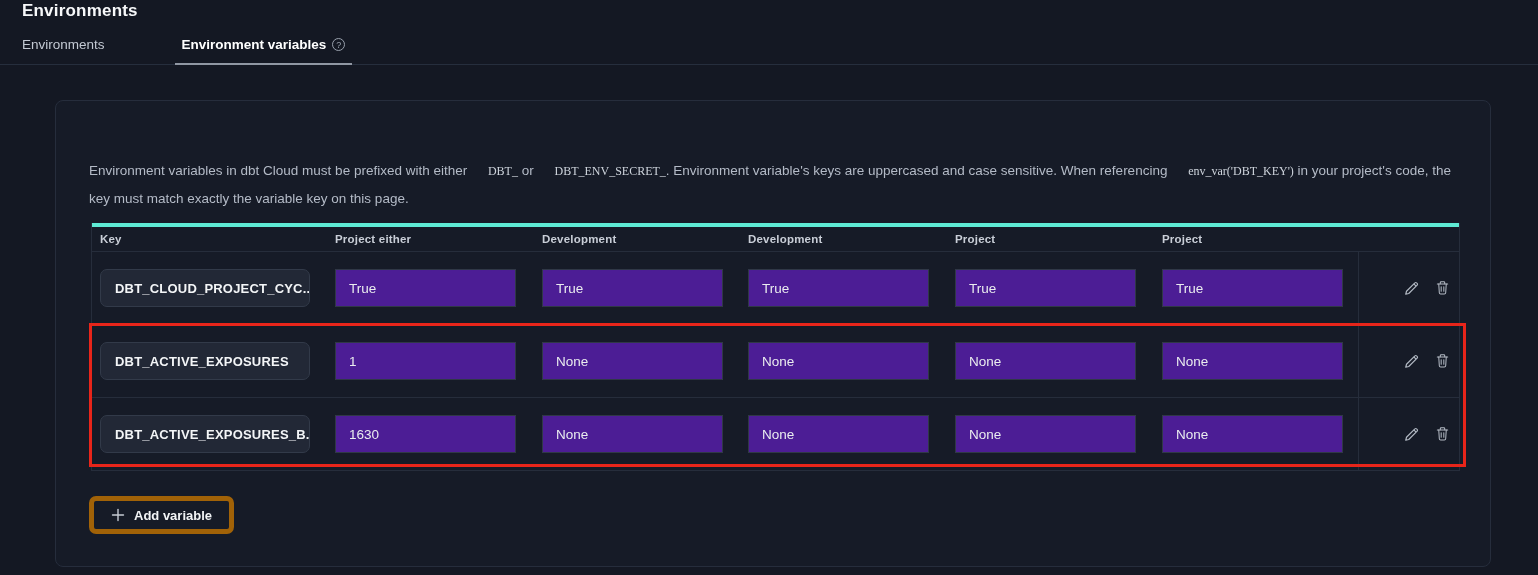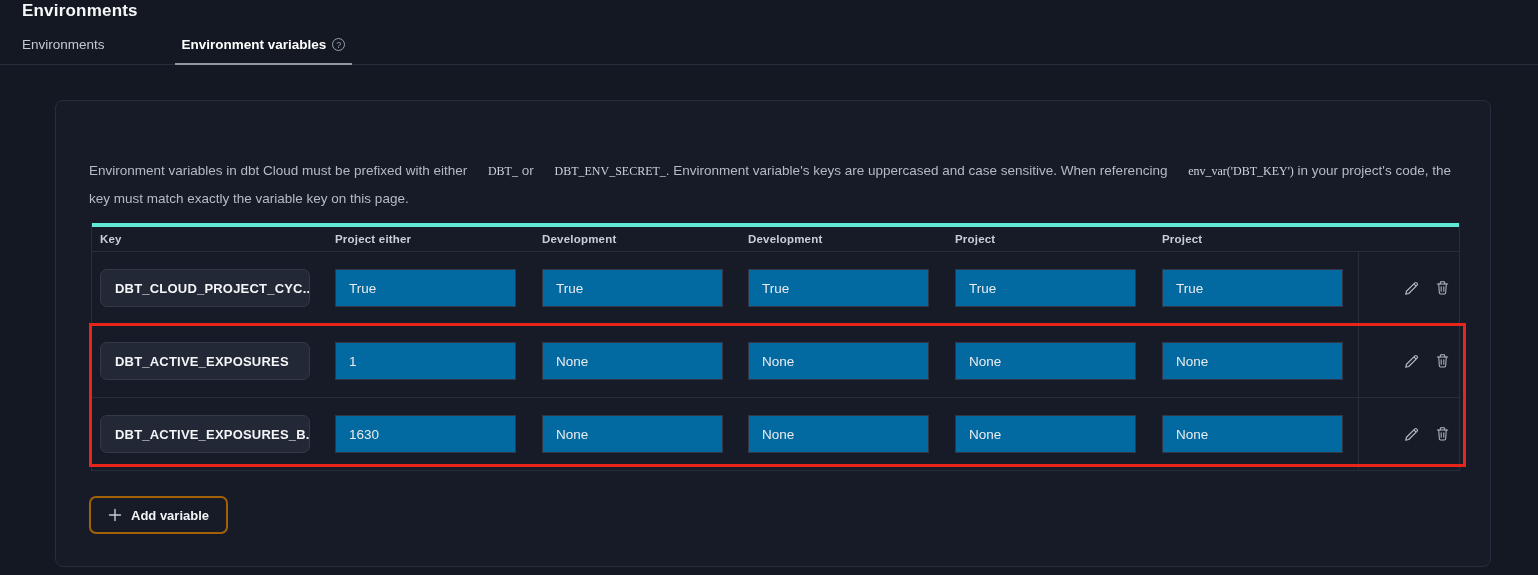--- a/index.html
+++ b/index.html
@@ -84,21 +84,21 @@
   .tbody-row { height: 73px; border-bottom: 1px solid #262d3b; }
   .key-box {
     width: 210px; height: 38px;
     background: #222836; border: 1px solid #323a49; border-radius: 7px;
     display: flex; align-items: center; padding: 0 14px;
     font-size: 13px; font-weight: bold; color: #f3f5f7;
     letter-spacing: .2px; white-space: nowrap; overflow: hidden;
   }
   .val-box {
     width: 181px; height: 38px;
-    background: #0369a1; border: 1px solid #303847; border-radius: 0;
+    background: #4c1d95; border: 1px solid #303847; border-radius: 0;
     display: flex; align-items: center; padding: 0 13px;
     font-size: 13.5px; color: #eaecef; white-space: nowrap; overflow: hidden;
   }
   .actions {
     align-self: stretch;
     border-left: 1px solid #262d3b;
     display: flex; align-items: center; justify-content: center;
     gap: 13px; padding-left: 36px;
   }
   .icon-btn {
@@ -114,21 +114,21 @@
     border: 3px solid #e8251a;
     pointer-events: none;
   }
 
   
   .add-btn {
     position: absolute; left: 33px; top: 395px;
     height: 38px; padding: 0 17px;
     display: inline-flex; align-items: center; gap: 9px;
     background: transparent;
-    border: 2px solid #a16207; border-radius: 7px;
+    border: 5px solid #a16207; border-radius: 7px;
     font-family: "Liberation Sans", sans-serif;
     font-size: 13px; font-weight: bold; color: #f2f4f6;
     cursor: pointer;
   }
   .plus-icon { display: inline-flex; color: #c6cbd4; }
 </style>
 </head>
 <body>
 
 <div class="page">

